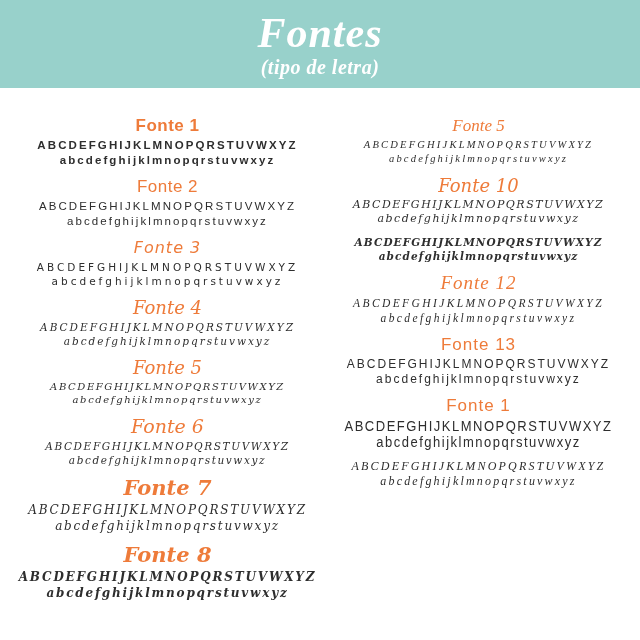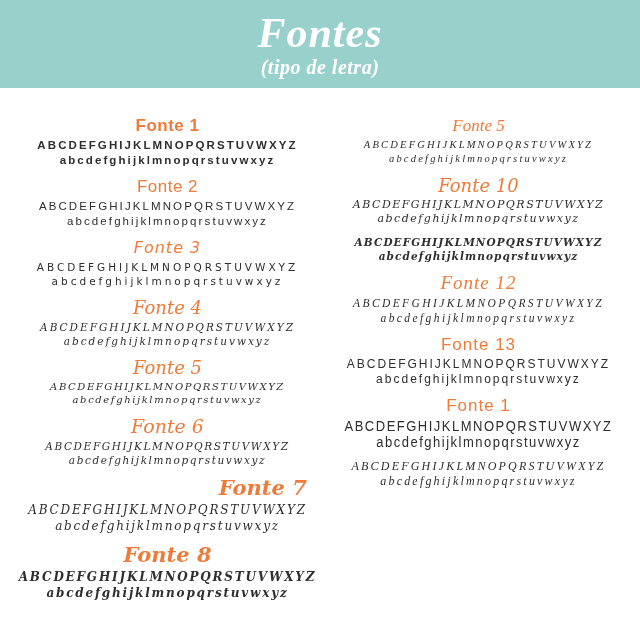--- a/index.html
+++ b/index.html
@@ -47,21 +47,21 @@
   
   .l4{font:italic 400 18px/21px "DejaVu Serif",serif;}
   .s4{font:italic 400 10.5px/14px "DejaVu Serif",serif;letter-spacing:2px;}
   
   .l5{font:italic 400 18px/21px "DejaVu Serif",serif;}
   .s5{font:italic 400 10px/13px "DejaVu Serif",serif;letter-spacing:1.6px;}
   
   .l6{font:italic 400 19px/22px "DejaVu Serif",serif;}
   .s6{font:italic 400 10.5px/14px "DejaVu Serif",serif;letter-spacing:1.6px;}
   
-  .l7{font:italic 700 21px/24px "DejaVu Serif",serif;text-align:right;}
+  .l7{font:italic 700 21px/24px "DejaVu Serif",serif;}
   .s7{font:italic 400 12px/16px "DejaVu Serif",serif;letter-spacing:1.8px;}
   
   .l8{font:italic 700 21px/24px "DejaVu Serif",serif;}
   .s8{font:italic 700 12px/16px "DejaVu Serif",serif;letter-spacing:1.8px;}
   
   .l9{font:italic 400 17px/20px "Liberation Serif",serif;}
   .s9{font:italic 400 10.5px/14px "Liberation Serif",serif;letter-spacing:2.2px;}
   
   .l10{font:italic 400 18px/21px "DejaVu Serif",serif;text-align:center;}
   .s10{font:italic 400 11px/14px "DejaVu Serif",serif;letter-spacing:1.5px;}

